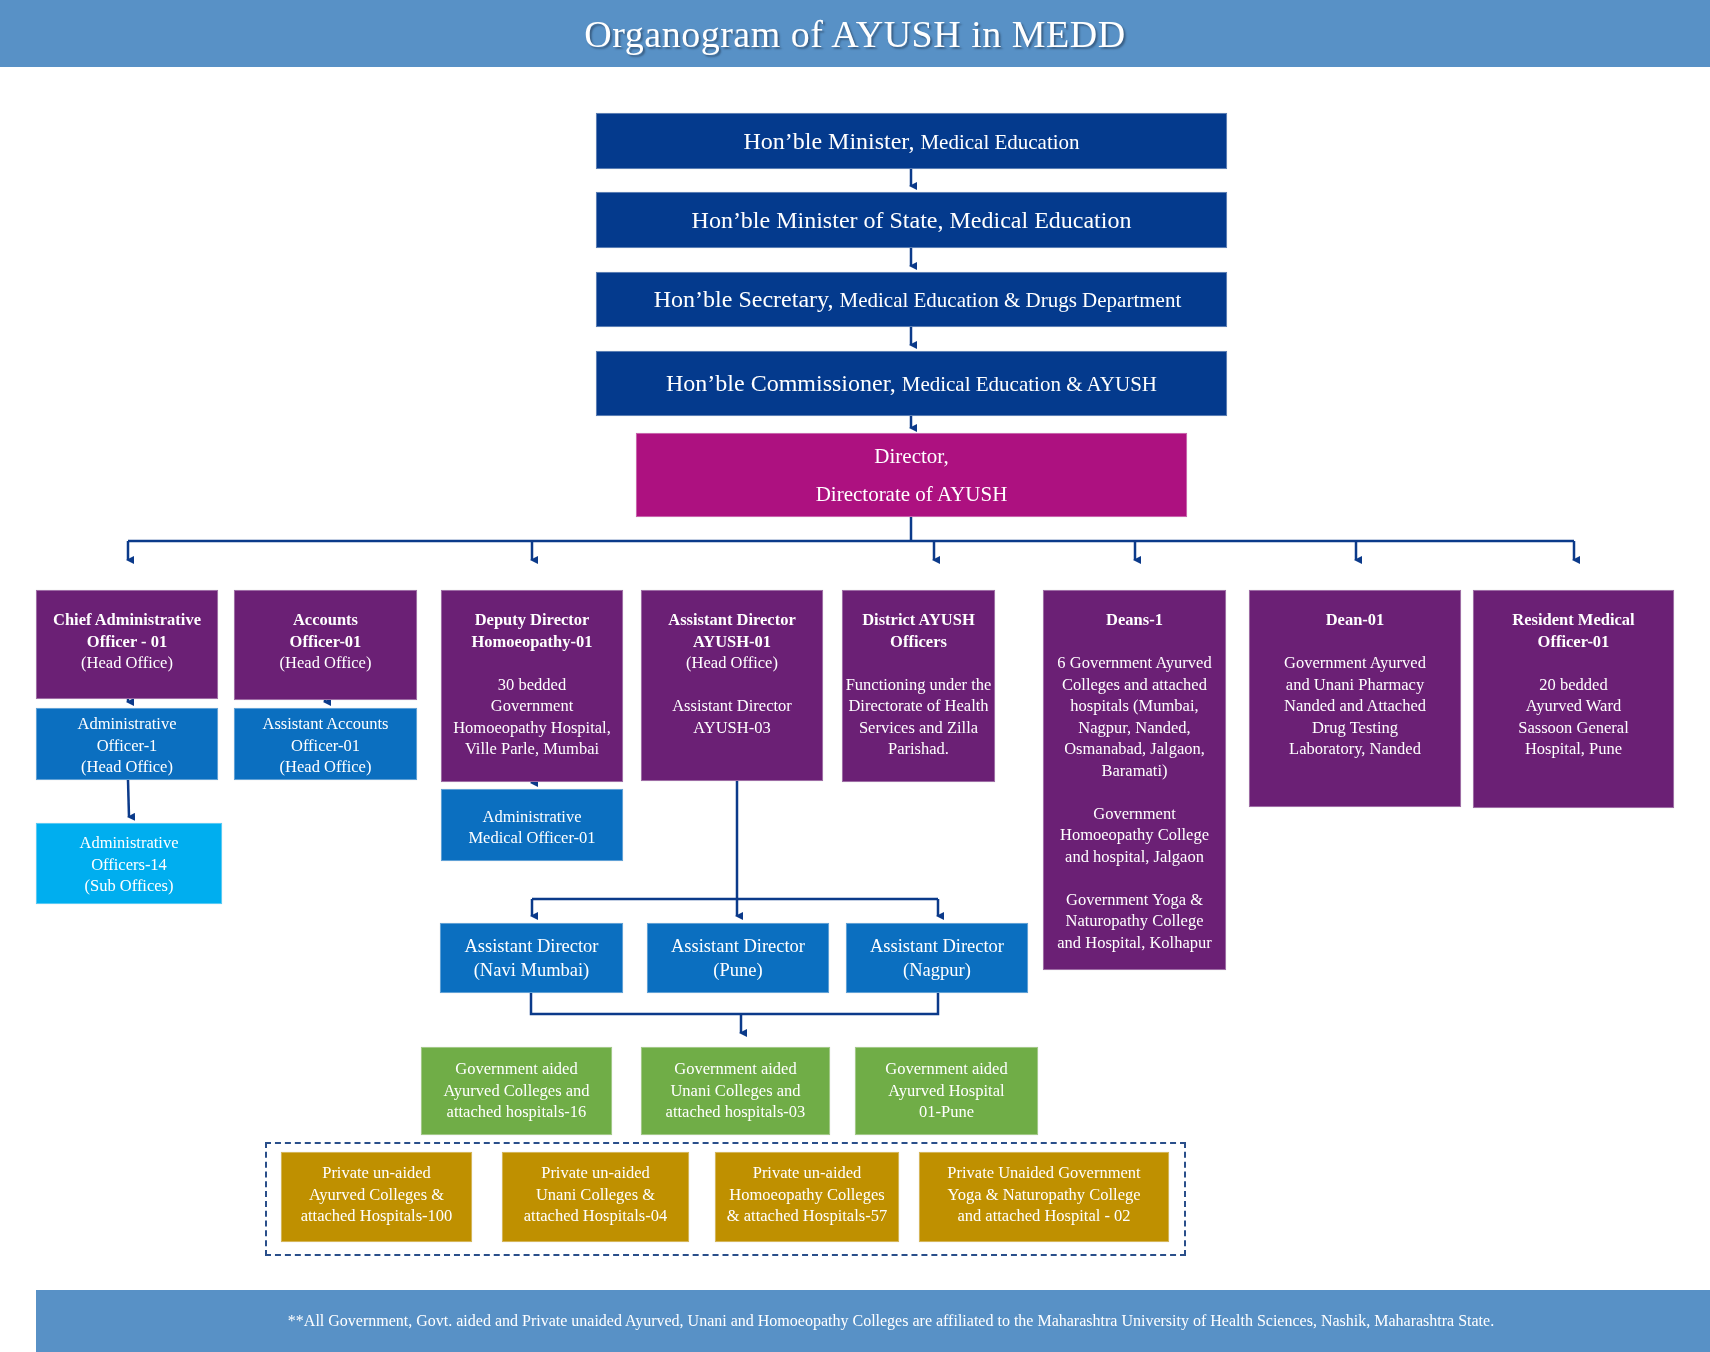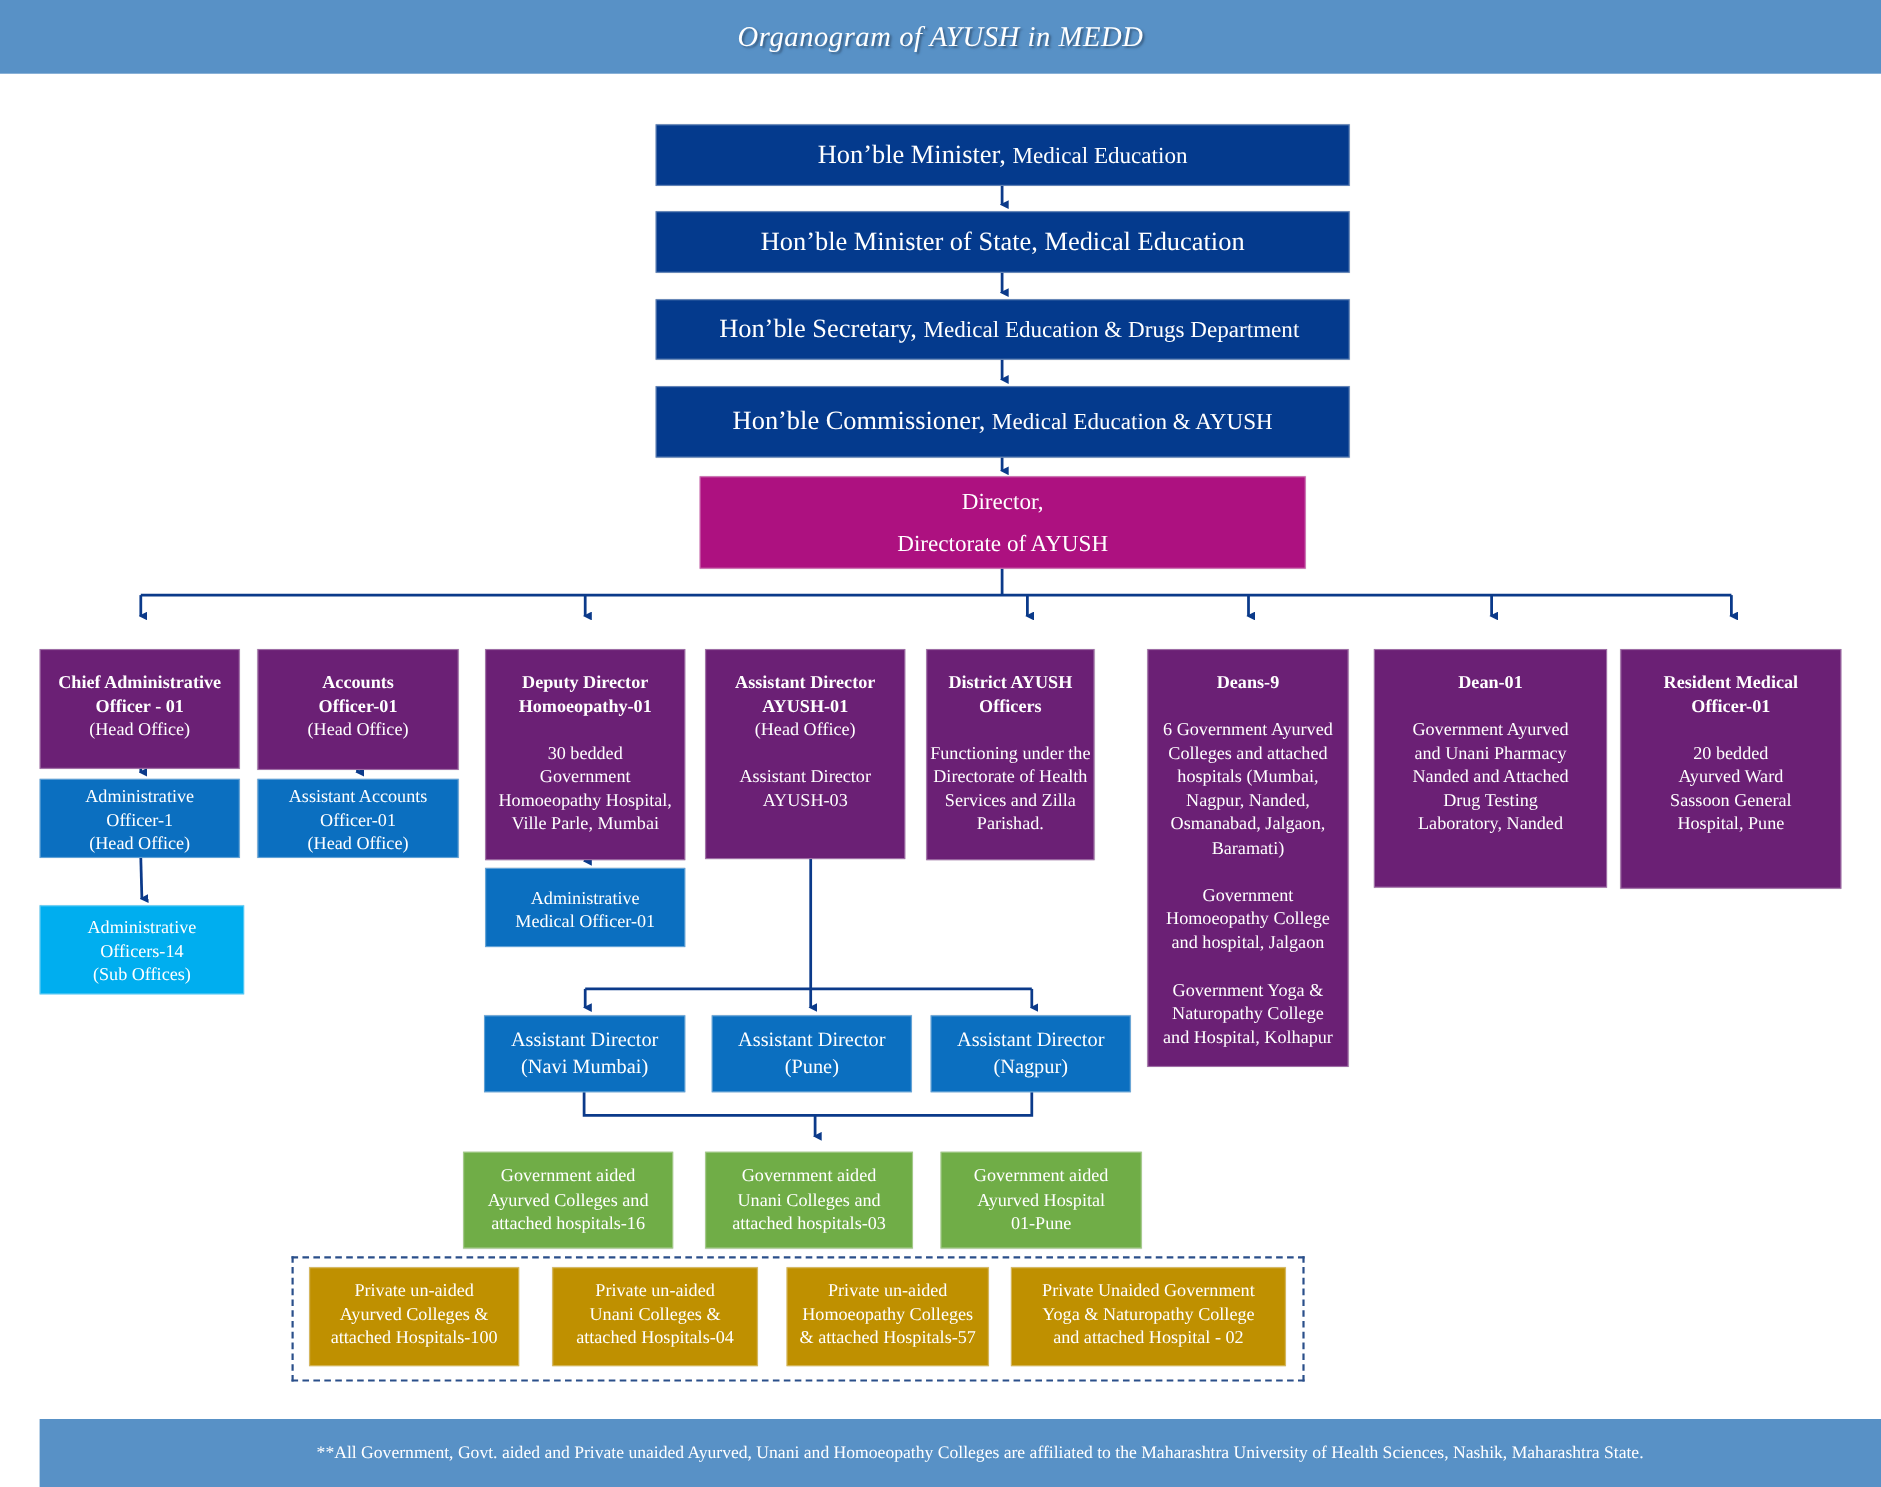--- a/index.html
+++ b/index.html
@@ -1,19 +1,19 @@
 <!DOCTYPE html>
 <html><head>
 <meta charset="utf-8">
 <style>
   * { box-sizing: border-box; margin: 0; padding: 0; }
   html, body { width: 1710px; height: 1352px; background: #ffffff; overflow: hidden; }
   body { position: relative; font-family: "Liberation Serif", "DejaVu Serif", serif; color: #ffffff; }
   .header { position: absolute; left: 0; top: 0; width: 1710px; height: 67px; background: #5891c6; display: flex; align-items: center; justify-content: center; }
-  .header .title { font-style: italic; font-size: 26px; color: #ffffff; text-shadow: 2px 2px 2px #3a5f85; letter-spacing: 0.5px; }
+  .header .title { font-size: 38px; color: #ffffff; text-shadow: 2px 2px 2px #3a5f85; letter-spacing: 0.5px; }
   .footer { position: absolute; left: 0; top: 1290px; width: 1710px; height: 62px; background: #5891c6; display: flex; align-items: center; justify-content: center; margin-left: 36px; }
   .footer .note { font-size: 16px; color: #ffffff; }
   .box { position: absolute; display: flex; flex-direction: column; align-items: center; justify-content: flex-start; text-align: center; color: #ffffff; border: 1px solid rgba(255,255,255,0.35); box-shadow: 0 0 1px rgba(0,0,0,0.15); }
   .box.center { justify-content: center; }
   .navy { background: #043a8d; }
   .magenta { background: #ad1180; text-align: center; }
   .purple { background: #6b2075; }
   .midblue { background: #0b6fc0; }
   .lightblue { background: #00aeef; }
   .green { background: #70ad47; }
@@ -120,21 +120,21 @@
     <div class="box purple l3" style="left: 842px; top: 566px; width: 153px; height: 192px; align-items: center;">
       <div class="bold">District AYUSH</div>
       <div class="bold">Officers</div>
       <div class="gap"></div>
       <div>Functioning under the</div>
       <div>Directorate of Health</div>
       <div>Services and Zilla</div>
       <div>Parishad.</div>
     </div>
     <div class="box purple l3" style="left: 1043px; top: 566px; width: 183px; height: 380px;">
-      <div class="bold">Deans-9</div>
+      <div class="bold">Deans-1</div>
       <div class="gap"></div>
       <div>6 Government Ayurved</div>
       <div>Colleges and attached</div>
       <div>hospitals (Mumbai,</div>
       <div>Nagpur, Nanded,</div>
       <div>Osmanabad, Jalgaon,</div>
       <div>Baramati)</div>
       <div class="gap"></div>
       <div>Government</div>
       <div>Homoeopathy College</div>

